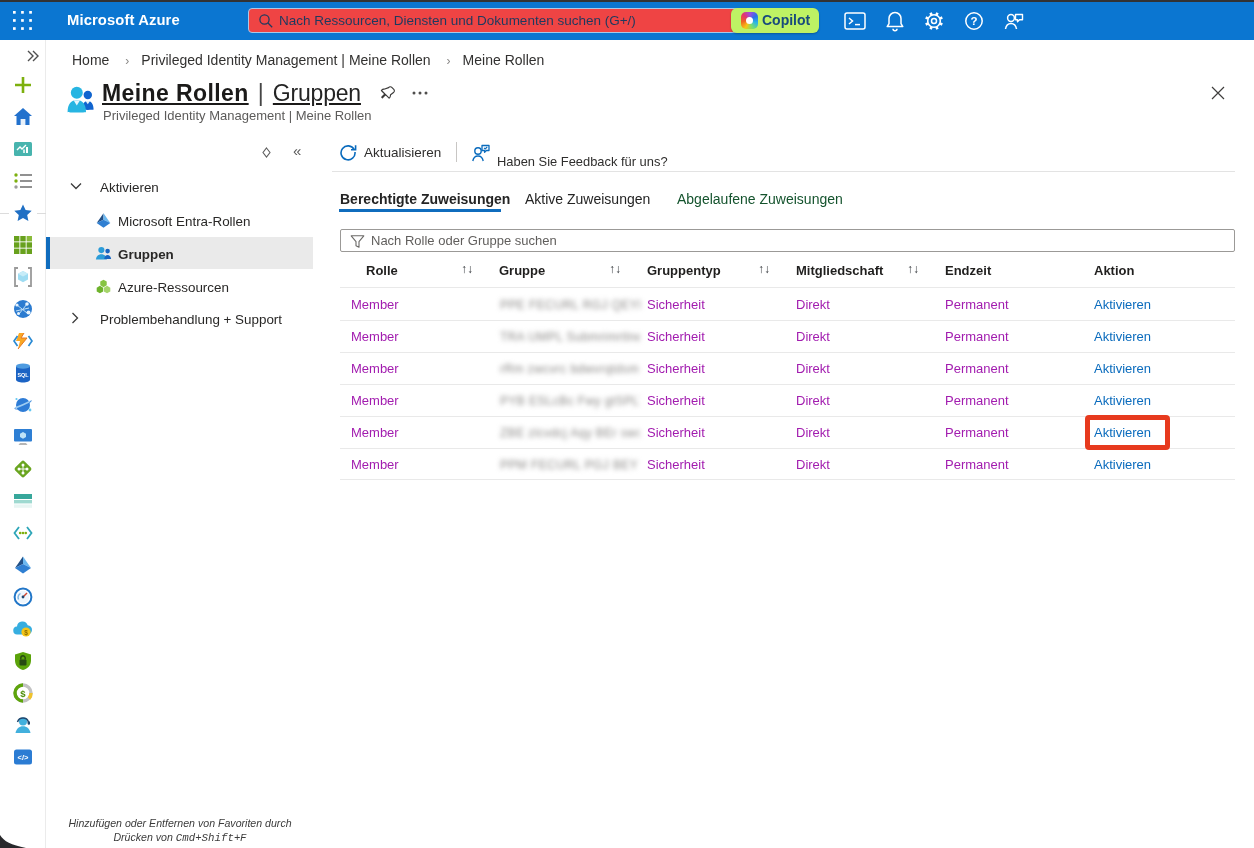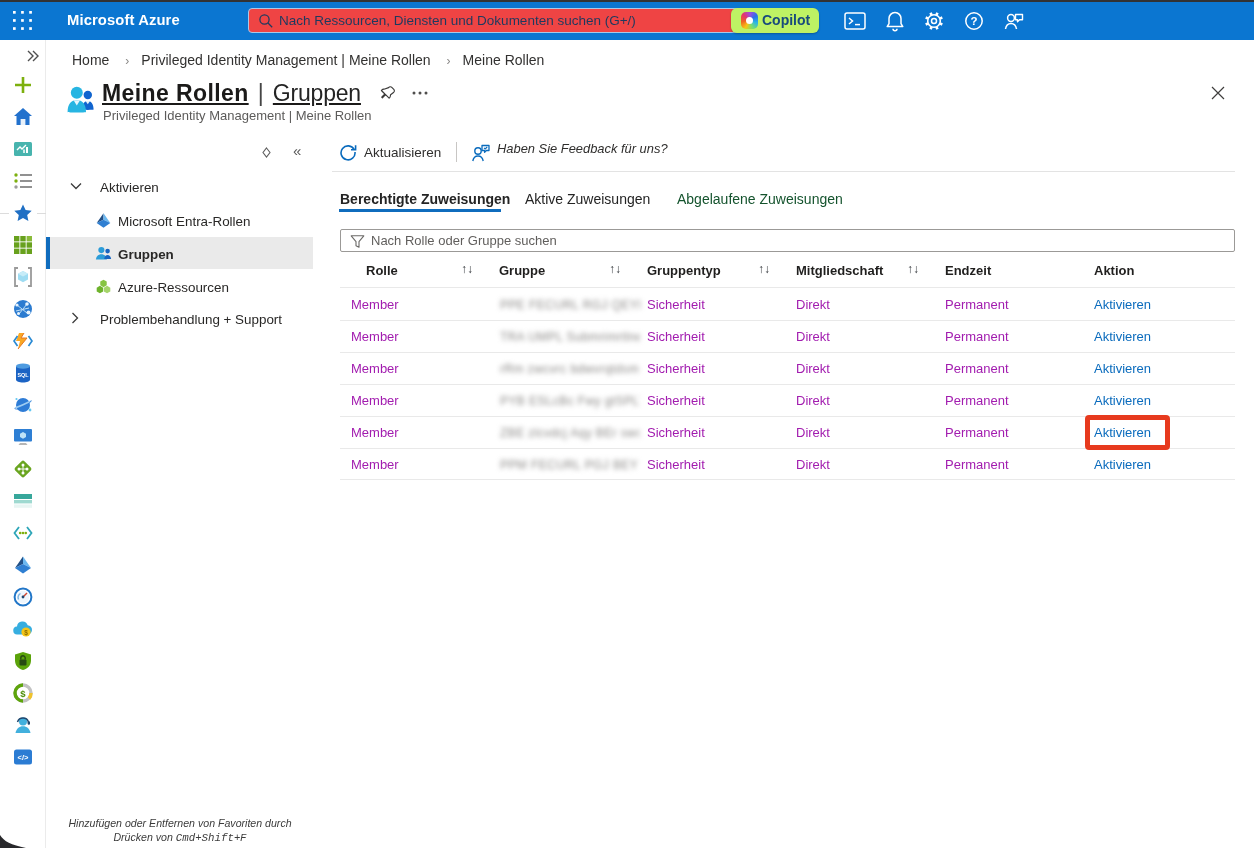--- a/index.html
+++ b/index.html
@@ -324,21 +324,21 @@
       <path d="M16.6 2.2v4.6H12" fill="none" stroke="#0a6bbd" stroke-width="1.6"></path>
     </svg>
   <div class="abs" style="left:364px;top:145px;font-size:13.5px;color:#2f2e2d;">Aktualisieren</div>
   <div class="abs" style="left:456px;top:142px;width:1px;height:20px;background:#c8c6c4;"></div>
   <svg class="abs" style="left:470px;top:142px" width="21" height="21" viewBox="0 0 21 21">
     <circle cx="8" cy="9" r="3.2" fill="none" stroke="#0a6bbd" stroke-width="1.4"></circle>
     <path d="M2.8 19c.6-3.3 2.6-5 5.2-5s4.6 1.7 5.2 5" fill="none" stroke="#0a6bbd" stroke-width="1.4"></path>
     <path d="M12 3.5h7v5h-2.6l-1.8 1.8V8.5H12z" fill="none" stroke="#0a6bbd" stroke-width="1.3" stroke-linejoin="round"></path>
     <path d="M14 5.8l1.2 1.2 2-2" fill="none" stroke="#0a6bbd" stroke-width="1.1"></path>
   </svg>
-  <div class="abs" style="left:497px;top:141px;font-size:12.9px;color:#2f2e2d;font-style:italic;">Haben Sie Feedback für uns?</div>
+  <div class="abs" style="left:497px;top:154px;font-size:12.9px;color:#2f2e2d;">Haben Sie Feedback für uns?</div>
 
   <svg class="abs" style="left:379px;top:85px" width="17" height="17" viewBox="0 0 17 17">
       <path d="M9.6 2.6c.8-1 2.3-1.2 3.2-.3l2 2c.9.9.7 2.4-.3 3.2l-2.9 2.3c-.3.9-.1 2-.9 2.8l-.6.6-3.5-3.5-3.2 3.2-.7-.7 3.2-3.2L2.4 5.5l.6-.6c.8-.8 1.9-.6 2.8-.9z" fill="none" stroke="#3b3a39" stroke-width="1.15" stroke-linejoin="round"></path>
     </svg>
   <svg class="abs" style="left:412px;top:91px" width="16" height="4" viewBox="0 0 16 4">
       <g fill="#4f4e4d">
         <circle cx="2" cy="2" r="1.5"></circle>
         <circle cx="8" cy="2" r="1.5"></circle>
         <circle cx="14" cy="2" r="1.5"></circle>
       </g>

